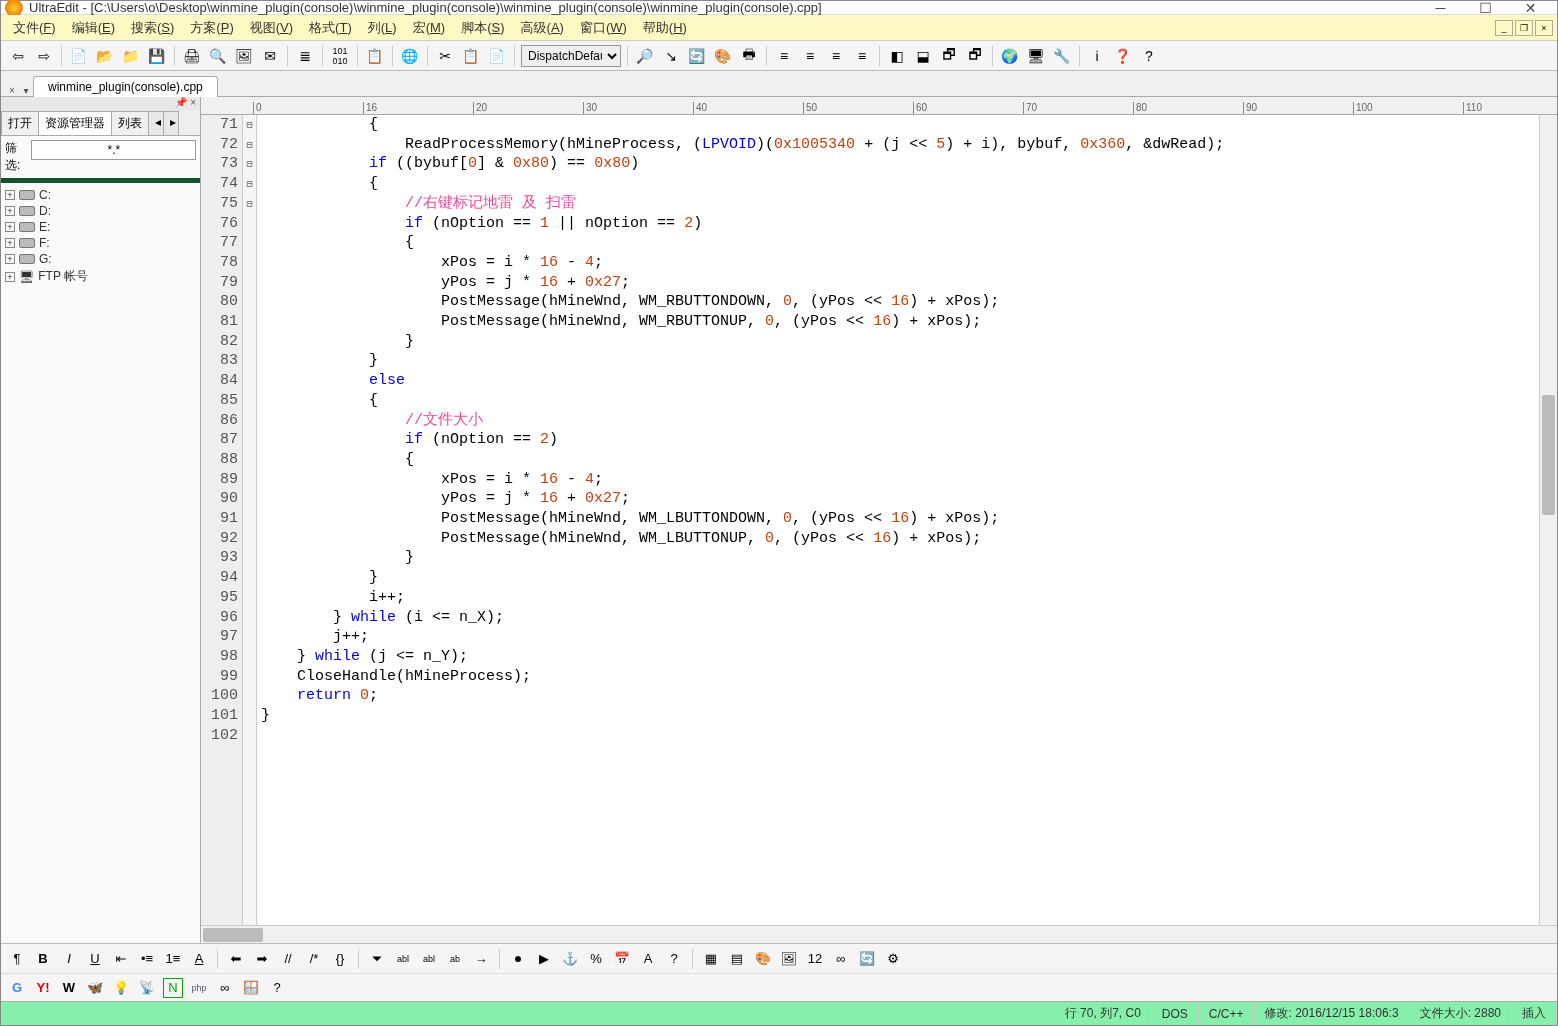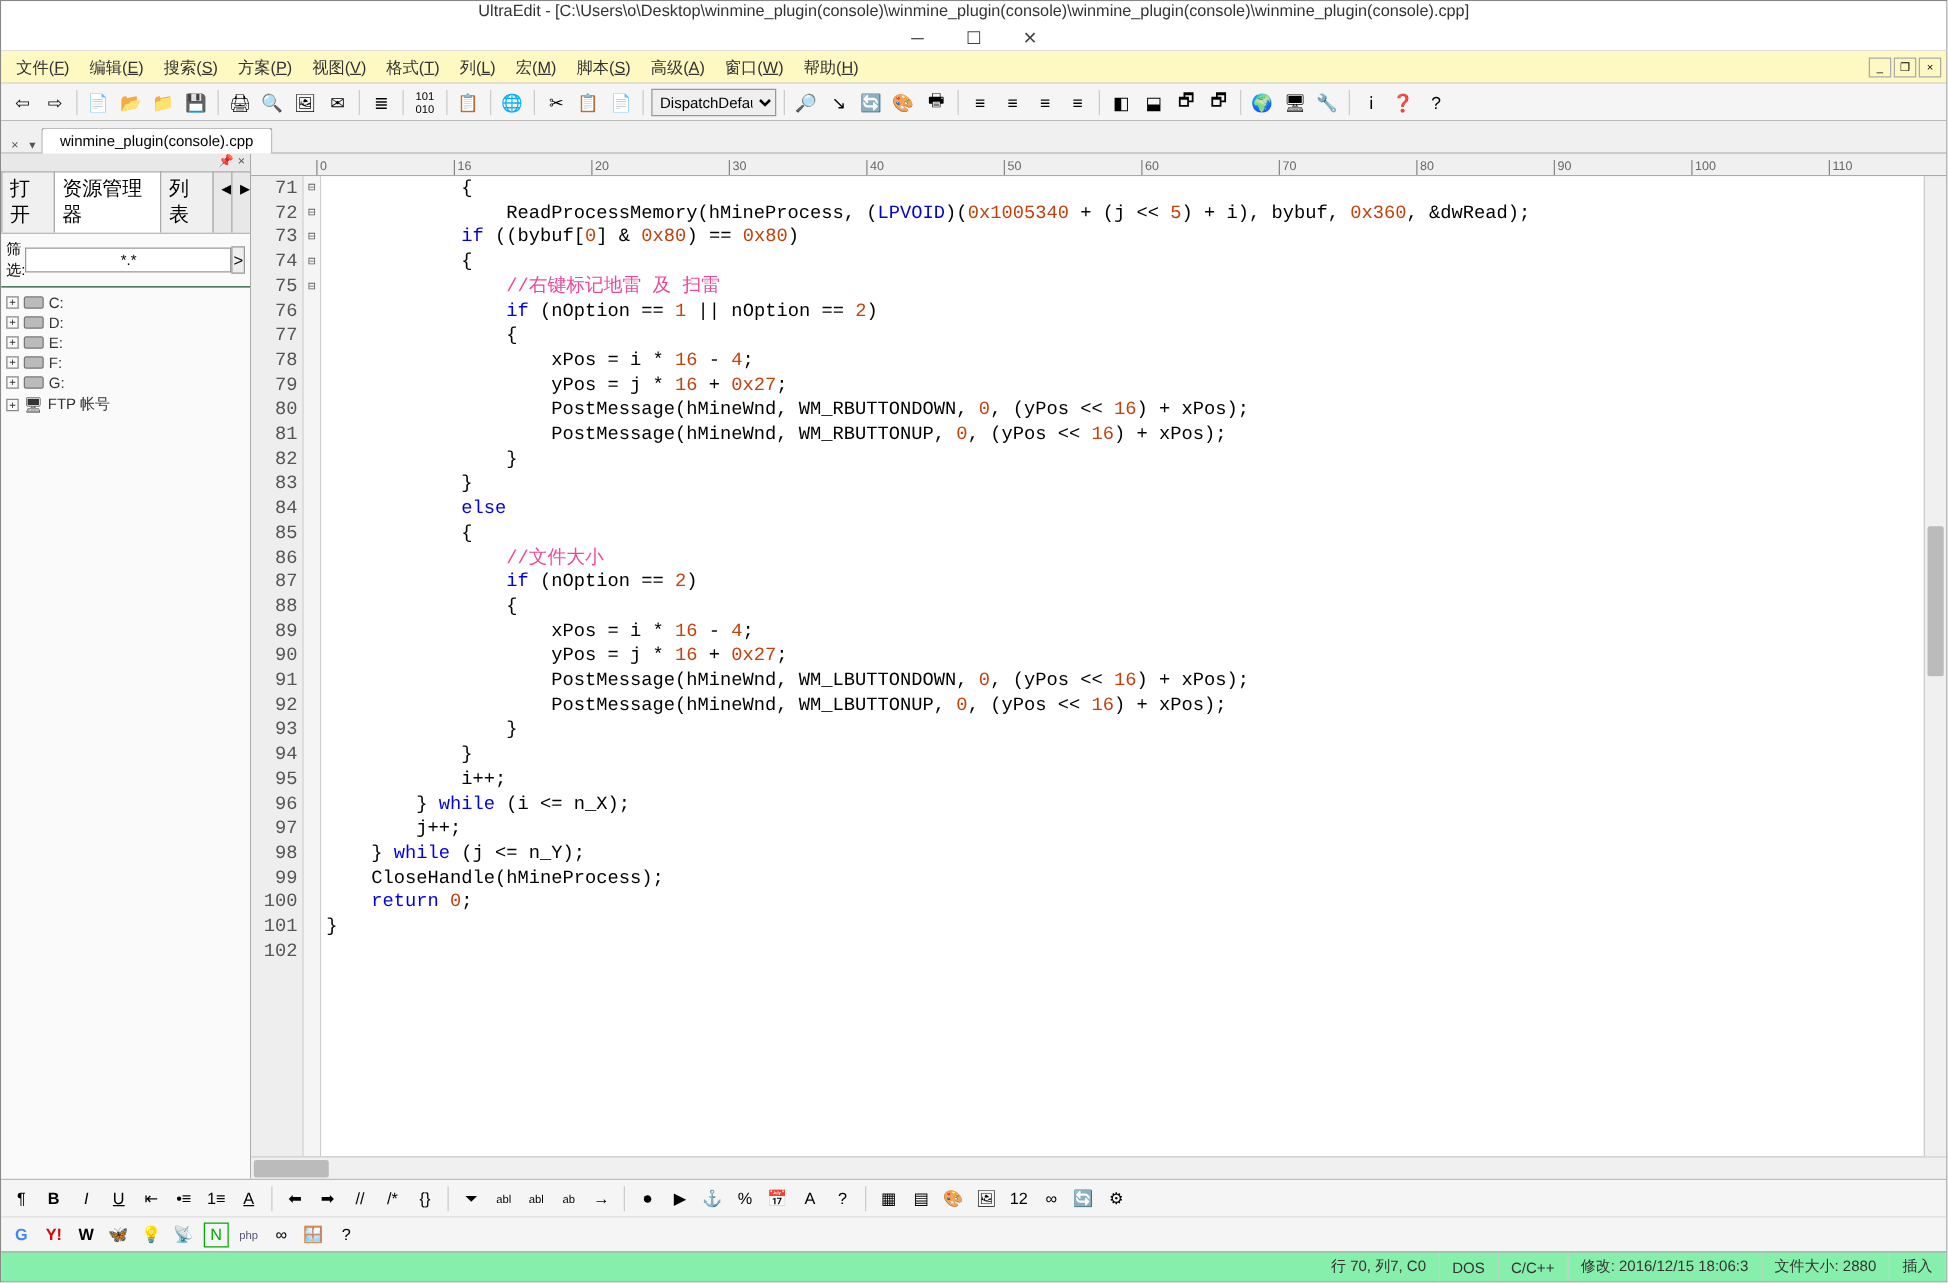--- a/index.html
+++ b/index.html
@@ -1,42 +1,42 @@
 <!DOCTYPE html>
 <html><head>
 <meta charset="utf-8">
 <style>
 * { box-sizing: border-box; margin: 0; padding: 0; }
 body { font-family: "Microsoft YaHei", Tahoma, sans-serif; font-size: 12px; background: #f0f0f0; overflow: hidden; width: 1558px; height: 1026px; }
 .window { width: 1558px; height: 1026px; border: 1px solid #888; background: #fff; display: flex; flex-direction: column; }
-.titlebar { height: 40px; background: #fff; display: flex; align-items: center; padding: 0 4px; border-bottom: 1px solid #ddd; flex-direction: column; }
+.titlebar { height: 14px; background: #fff; display: flex; align-items: center; padding: 0 4px; border-bottom: 1px solid #ddd; }
 .titlebar .icon { width: 18px; height: 18px; margin-right: 6px; background: radial-gradient(circle, #f9d423, #e65c00); border-radius: 50%; }
 .titlebar .title { flex: 1; color: #333; font-size: 13px; }
 .winbtns { display: flex; }
 .winbtn { width: 45px; height: 28px; display: flex; align-items: center; justify-content: center; color: #444; font-size: 14px; }
 .menubar { height: 26px; background: #fef9c3; display: flex; align-items: center; padding: 0 4px; gap: 2px; border-bottom: 1px solid #ccc; }
 .menuitem { padding: 2px 8px; color: #333; font-size: 13px; }
 .menuitem u { text-decoration: underline; }
 .mdiicons { margin-left: auto; display: flex; gap: 2px; }
 .mdiicons span { width: 18px; height: 16px; border: 1px solid #aaa; font-size: 9px; text-align: center; line-height: 14px; }
 .toolbar { height: 30px; background: #f5f5f5; border-bottom: 1px solid #bbb; display: flex; align-items: center; padding: 0 6px; gap: 4px; }
 .tbtn { width: 22px; height: 22px; display: flex; align-items: center; justify-content: center; font-size: 14px; border-radius: 2px; }
 .tsep { width: 1px; height: 20px; background: #ccc; margin: 0 2px; }
 .tcombo { height: 22px; border: 1px solid #999; font-size: 12px; padding: 0 2px; width: 100px; }
 .tabstrip { height: 26px; background: #f0f0f0; display: flex; align-items: flex-end; padding-left: 4px; border-bottom: 1px solid #aaa; }
 .tabclose-x { width: 14px; text-align: center; color: #555; font-size: 10px; }
 .filetab { background: #fff; border: 1px solid #aaa; border-bottom: none; padding: 3px 14px; font-size: 12px; border-radius: 3px 3px 0 0; position: relative; top: 1px; }
 .body { flex: 1; display: flex; min-height: 0; }
 .sidepanel { width: 200px; border-right: 1px solid #aaa; background: #fafafa; display: flex; flex-direction: column; }
 .sidepanel .pinbar { height: 14px; background: #e8e8e8; display: flex; justify-content: flex-end; padding-right: 4px; font-size: 10px; color: #555; }
 .sidetabs { display: flex; border-bottom: 1px solid #aaa; background: #eee; }
-.sidetab { padding: 3px 6px; border: 1px solid #aaa; border-bottom: none; margin-right: -1px; font-size: 16px; background: #f0f0f0; }
+.sidetab { padding: 3px 6px; border: 1px solid #aaa; border-bottom: none; margin-right: -1px; font-size: 12px; background: #f0f0f0; }
 .sidetab.active { background: #fff; }
 .sidetab.nav { background: #e8e8e8; width: 16px; text-align: center; }
-.filterrow { display: flex; align-items: center; padding: 4px; gap: 0; border-bottom: 1px solid #14532d; }
+.filterrow { display: flex; align-items: flex-start; padding: 4px; gap: 11px; border-bottom: 5px solid #14532d; }
 .filterrow input { flex: 1; border: 1px solid #999; height: 20px; font-size: 12px; padding: 0 4px; text-align: center; }
 .filterrow button { width: 24px; height: 22px; border: 1px solid #999; background: #eee; }
 .tree { flex: 1; padding: 4px; overflow: auto; }
 .treenode { display: flex; align-items: center; gap: 4px; padding: 1px 0; font-size: 12px; color: #333; }
 .treenode .exp { width: 10px; height: 10px; border: 1px solid #888; text-align: center; line-height: 8px; font-size: 9px; }
 .driveicon { width: 16px; height: 10px; background: #bbb; border: 1px solid #777; border-radius: 2px; }
 .editor { flex: 1; display: flex; flex-direction: column; min-width: 0; }
 .ruler { height: 18px; background: #f0f0f0; border-bottom: 1px solid #aaa; font-size: 10px; color: #666; display: flex; align-items: flex-end; padding-left: 52px; overflow: hidden; }
 .rulertick { width: 110px; text-align: left; border-left: 1px solid #888; padding-left: 2px; height: 12px; flex-shrink: 0; }
 .codewrap { flex: 1; display: flex; min-height: 0; }

